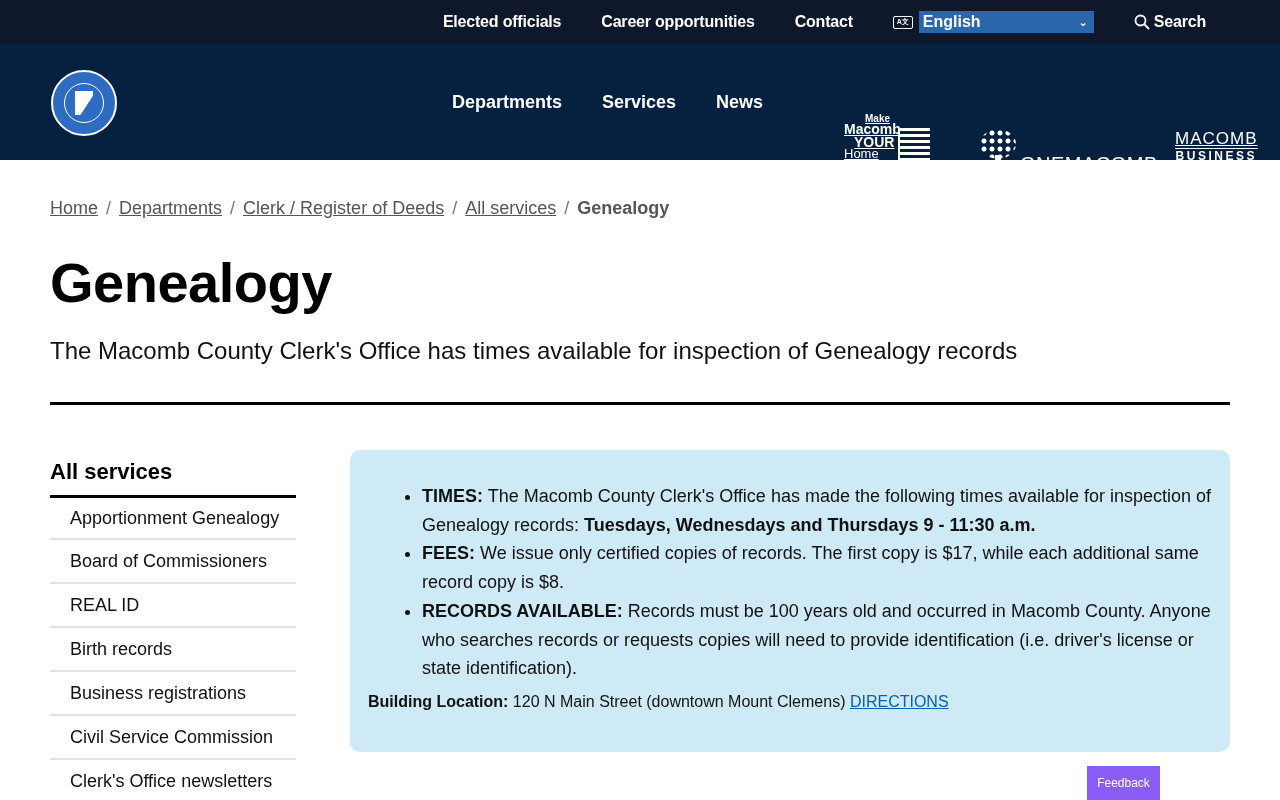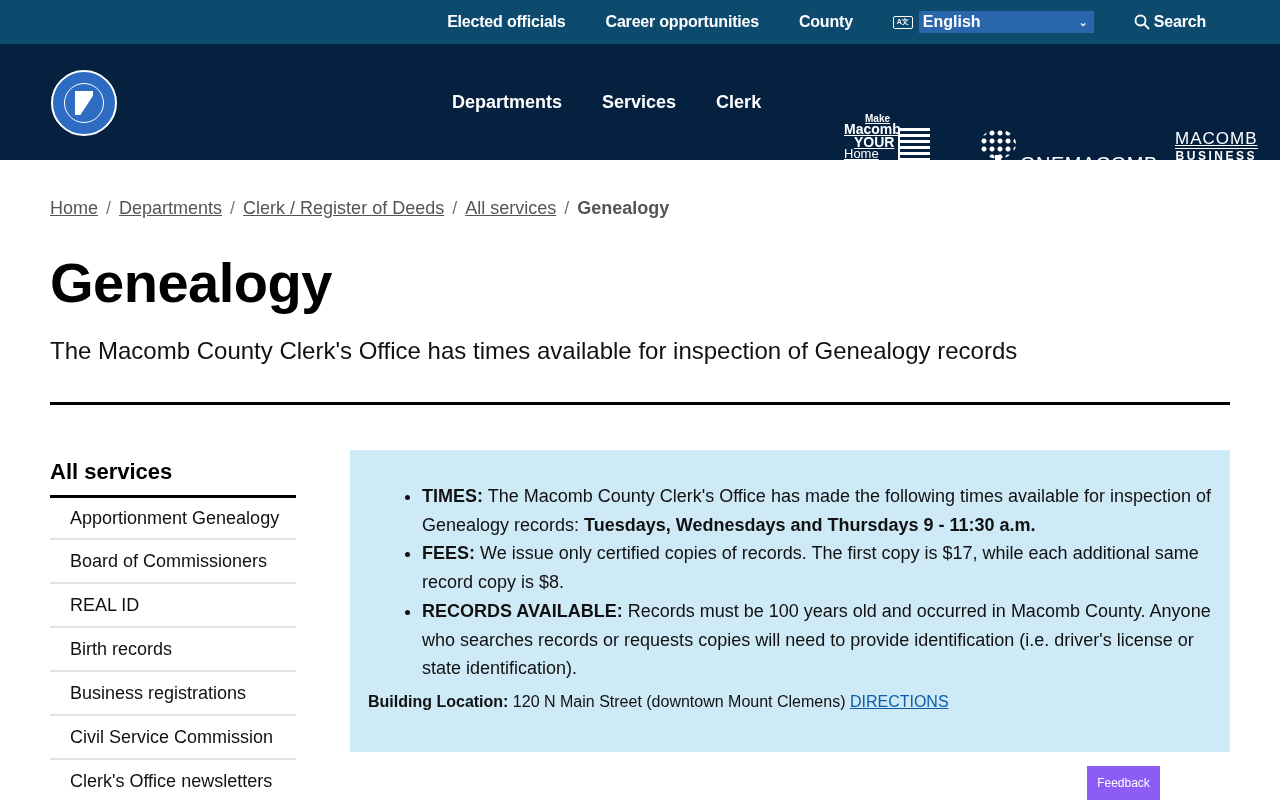--- a/index.html
+++ b/index.html
@@ -1,20 +1,20 @@
 <!DOCTYPE html>
 <html><head>
 <meta charset="utf-8">
 <style>
   * { box-sizing: border-box; margin: 0; padding: 0; }
   html, body { width: 1280px; height: 800px; overflow: hidden; background: #ffffff; }
   body { font-family: "Liberation Sans", "DejaVu Sans", sans-serif; color: #111; }
 
   
-  .utility-bar { height: 44px; background: #0c4a6e; display: flex; align-items: center; justify-content: flex-end; padding-right: 74px; }
+  .utility-bar { height: 44px; background: #0f172a; display: flex; align-items: center; justify-content: flex-end; padding-right: 74px; }
   .utility-bar a { color: #fff; text-decoration: none; font-weight: bold; font-size: 16px; margin-left: 40px; letter-spacing: -0.2px; }
   .utility-bar a:first-child { margin-left: 0; }
   .lang { display: flex; align-items: center; margin-left: 40px; border-radius: 6px; }
   .lang-icon { width: 20px; height: 13px; border: 1.5px solid #fff; border-radius: 2px; display: flex; align-items: center; justify-content: center; font-size: 7px; color: #fff; font-weight: bold; margin-right: 6px; }
   .lang-select { width: 175px; height: 22px; background: #2a66ac; color: #fff; font-weight: bold; font-size: 16px; display: flex; align-items: center; justify-content: space-between; padding: 0 6px 0 4px; }
   .lang-select .chev { font-size: 11px; }
   .search-link { display: flex; align-items: center; margin-left: 40px; }
   .search-link svg { margin-right: 4px; }
 
   
@@ -53,36 +53,36 @@
   .divider { position: absolute; left: 50px; top: 402px; width: 1180px; height: 3px; background: #000; }
 
   
   .sidebar { position: absolute; left: 50px; top: 459px; width: 246px; }
   .sidebar h2 { font-size: 22px; font-weight: bold; color: #000; padding-bottom: 10px; border-bottom: 3px solid #000; }
   .sidebar ul { list-style: none; }
   .sidebar li { border-bottom: 2px solid #e2e2e2; height: 44px; display: flex; align-items: center; padding-left: 20px; font-size: 18px; color: #111; white-space: nowrap; }
   .sidebar li:first-child { height: 42px; }
 
   
-  .info-box { position: absolute; left: 350px; top: 450px; width: 880px; height: 302px; background: #cfeaf7; padding: 32px 18px 0 18px; }
+  .info-box { position: absolute; left: 350px; top: 450px; width: 880px; height: 302px; background: #cfeaf7; padding: 32px 18px 0 18px; border-radius: 10px; }
   .info-box ul { padding-left: 54px; font-size: 18px; line-height: 28.7px; color: #111; }
   .info-box li { margin-bottom: 0; }
   .info-box b { font-weight: bold; }
   .info-box .location { margin-top: 10px; font-size: 16px; }
   .info-box .location a { color: #0a5fa8; text-decoration: underline; }
 
   .feedback-btn { position: absolute; left: 1087px; top: 766px; width: 73px; height: 34px; background: #8b5cf6; color: #fff; font-size: 12px; display: flex; align-items: center; justify-content: center; border: none; }
 </style>
 </head>
 <body>
 
 <div class="utility-bar">
   <a href="#">Elected officials</a>
   <a href="#">Career opportunities</a>
-  <a href="#">County</a>
+  <a href="#">Contact</a>
   <div class="lang">
     <span class="lang-icon">A文</span>
     <div class="lang-select">
       <span>English</span>
       <span class="chev">⌄</span>
     </div>
   </div>
   <a href="#" class="search-link">
     <svg width="16" height="16" viewBox="0 0 16 16">
         <circle cx="6.5" cy="6.5" r="5" stroke="#fff" stroke-width="1.8" fill="none"></circle>
@@ -94,21 +94,21 @@
 
 <div class="main-header">
   <a href="#" class="seal">
     <div class="seal-inner">
       <div class="seal-shield"></div>
     </div>
   </a>
   <nav class="main-nav">
     <a href="#">Departments</a>
     <a href="#">Services</a>
-    <a href="#">Clerk</a>
+    <a href="#">News</a>
   </nav>
   <a href="#" class="partner make">
     <span class="t1">Make</span>
     <span class="t2">Macomb</span>
     <span class="t3">YOUR</span>
     <span class="t4">Home</span>
     <span class="bldg"></span>
   </a>
   <a href="#" class="partner one">
     <span class="tree">

